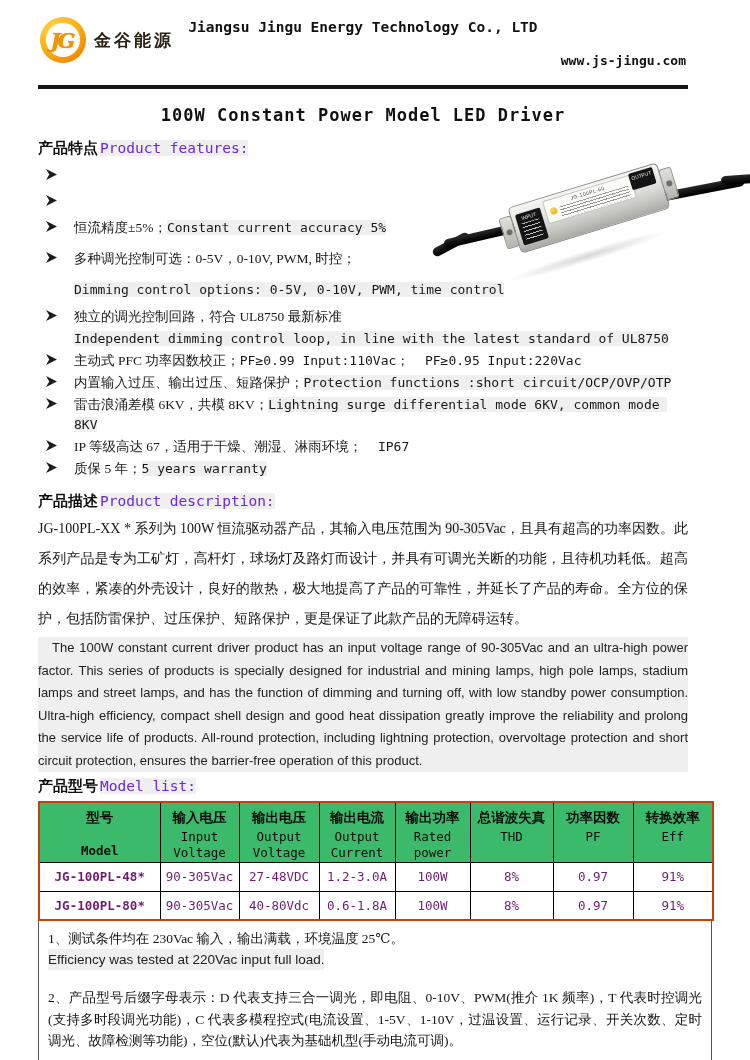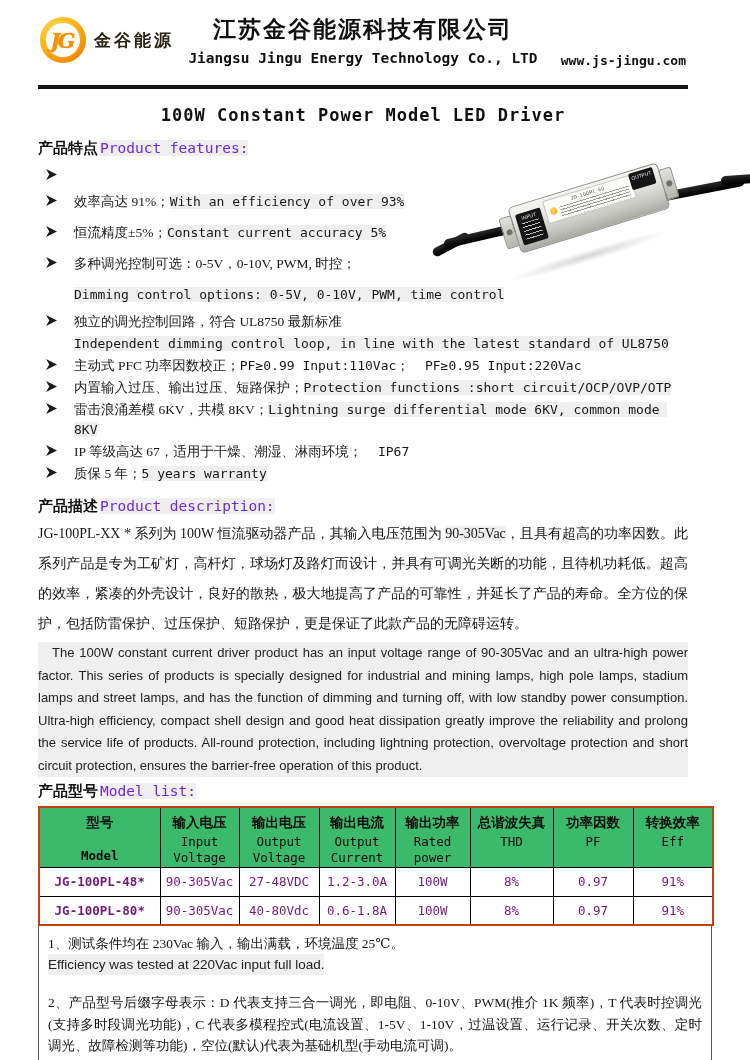--- a/index.html
+++ b/index.html
@@ -132,40 +132,38 @@
 <div class="page">
 
   <div class="hdr">
     <div class="logo-wrap">
       <div class="logo-badge">
         <span class="logo-jg">JG</span>
       </div>
       <span class="logo-cn">金谷能源</span>
     </div>
     <div class="co-block">
-      <div class="co-cn">江苏金谷能源科技有限公司</div>
       <div class="co-en">Jiangsu Jingu Energy Technology Co., LTD</div>
     </div>
     <div class="site">www.js-jingu.com</div>
   </div>
   <div class="rule"></div>
 
   <h1 class="title">100W Constant Power Model LED Driver</h1>
 
   <div class="sec-h">
     <span class="cnh">产品特点</span><span class="enh hl">Product features:</span>
   </div>
 
   <div class="feats">
     <div class="feat">
       <span class="blt"></span>
     </div>
     <div class="feat">
       <span class="blt"></span>
-      <span><span class="cn">效率高达 91%；</span><span class="en hl">With an efficiency of over 93%</span></span>
     </div>
     <div class="feat">
       <span class="blt"></span>
       <span><span class="cn">恒流精度±5%；</span><span class="en hl">Constant current accuracy 5%</span></span>
     </div>
     <div class="feat">
       <span class="blt"></span>
       <span><span class="cn">多种调光控制可选：0-5V，0-10V, PWM, 时控；</span></span>
     </div>
     <div class="feat mid">

